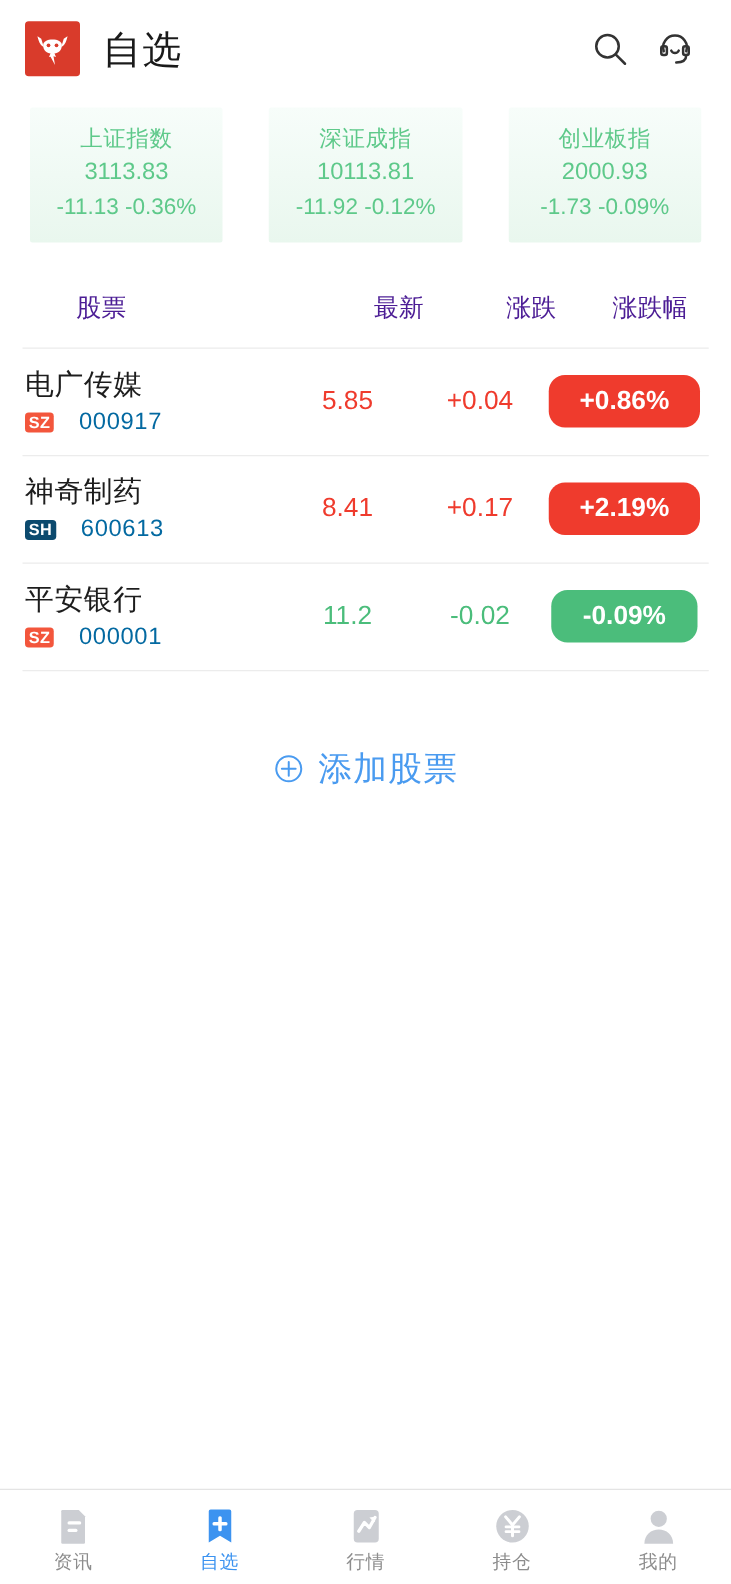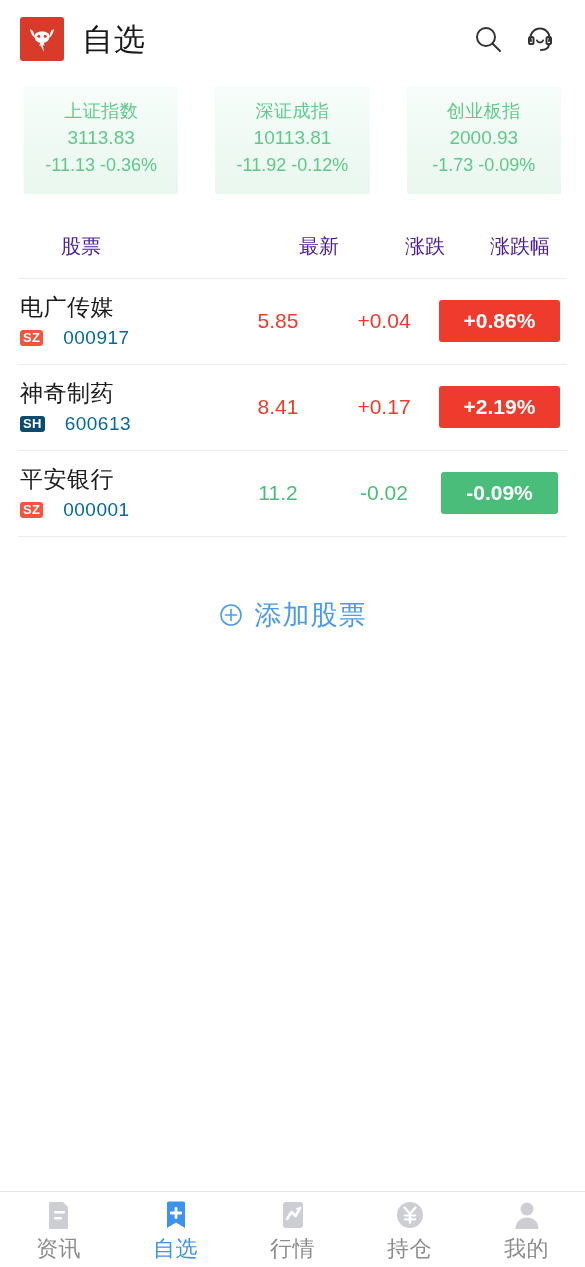--- a/index.html
+++ b/index.html
@@ -162,21 +162,21 @@
     justify-content: center;
   }
   .pct-pill {
     display: inline-block;
     min-width: 104px;
     text-align: center;
     color: #ffffff;
     font-size: 21px;
     font-weight: bold;
     padding: 9px 25px;
-    border-radius: 3px;
+    border-radius: 13px;
     box-sizing: border-box;
   }
   .up   { color: #ef3b2d; }
   .down { color: #4bbd7b; }
   .pill-up   { background: #ef3b2d; }
   .pill-down { background: #4bbd7b; }
 
   
   .add-stock {
     display: flex;
@@ -204,21 +204,21 @@
   .nav-item {
     flex: 1 1 0;
     display: flex;
     flex-direction: column;
     align-items: center;
     justify-content: center;
     padding-top: 3px;
   }
   .nav-icon { height: 34px; display: flex; align-items: center; justify-content: center; }
   .nav-label {
-    font-size: 22px;
+    font-size: 15px;
     color: #8d8d8d;
     margin-top: 2px;
     letter-spacing: 0.5px;
   }
   .nav-item.active .nav-label { color: #3c93f0; }
 </style>
 </head>
 <body>
 
 <div class="header">

